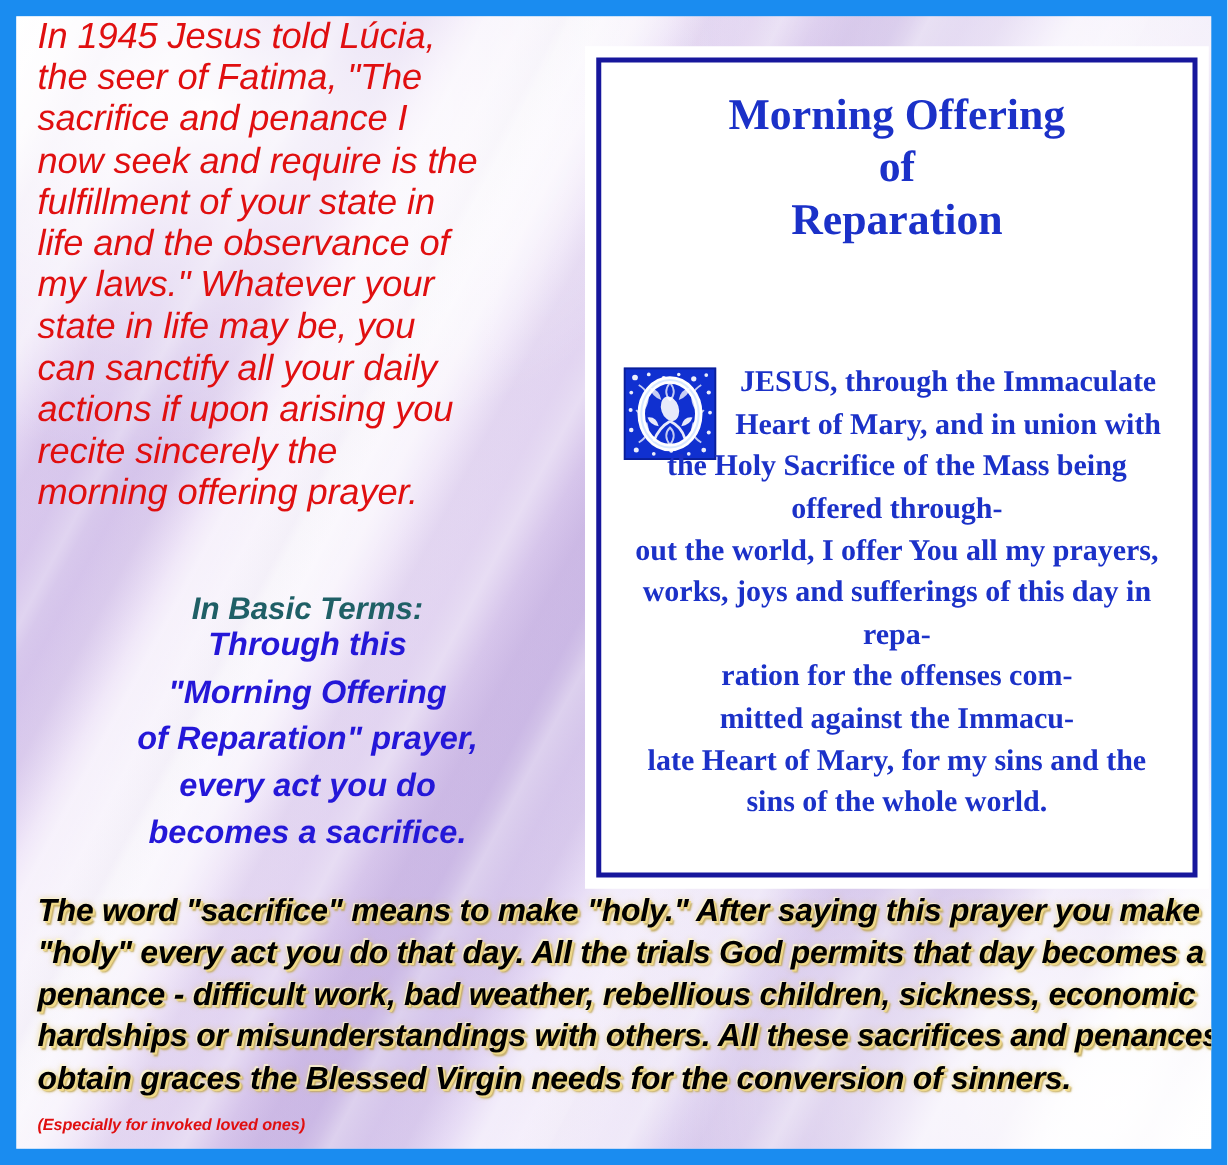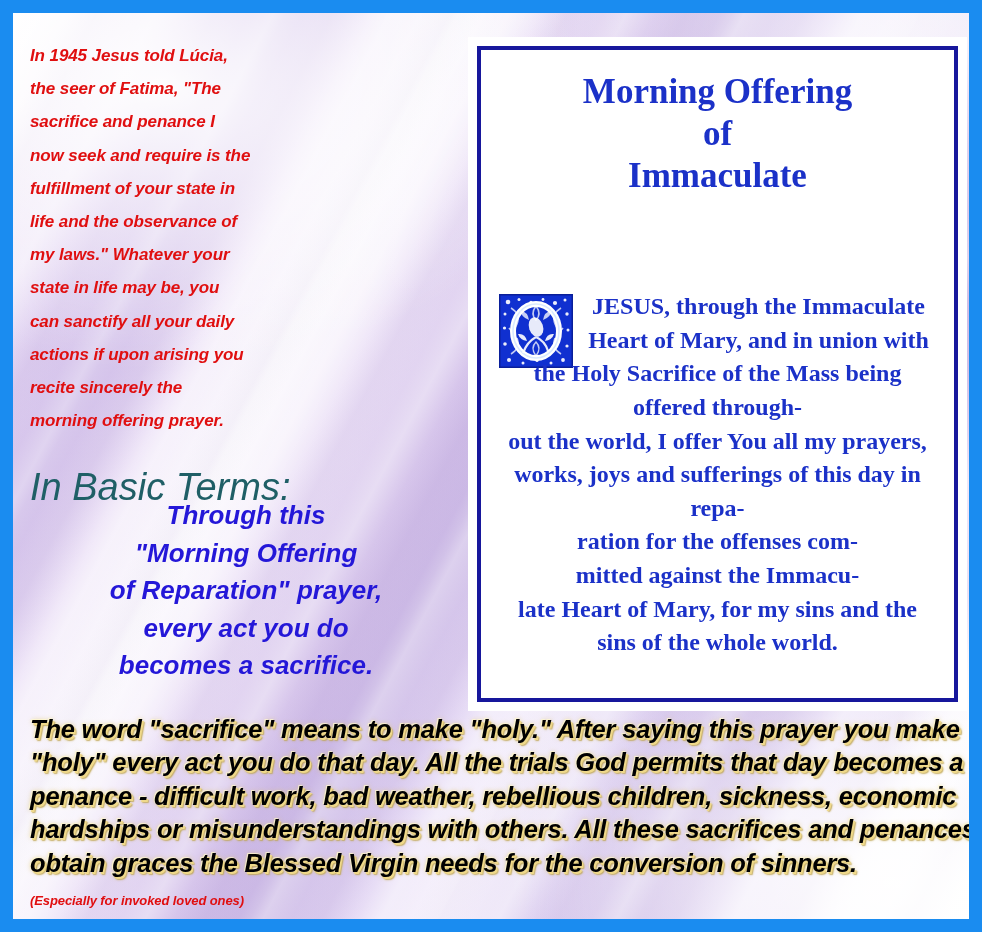--- a/index.html
+++ b/index.html
@@ -64,40 +64,41 @@
   .layer {
     position: absolute;
     left: 0; top: 0; right: 0; bottom: 0;
     z-index: 5;
   }
 
   
   .intro-text {
     position: absolute;
     left: 17px;
-    top: 26px;
+    top: 0;
     width: 432px;
     color: #e00f10;
-    font-size: 17px;
+    font-size: 29px;
     line-height: 33.2px;
-    font-weight: bold;
+    font-weight: normal;
     font-style: italic;
     letter-spacing: -0.1px;
     white-space: pre-line;
   }
 
   .basic-terms-head {
     position: absolute;
     left: 17px;
     top: 457px;
     width: 432px;
+    text-align: center;
     color: #1f5f66;
-    font-size: 38px;
+    font-size: 25px;
     line-height: 34px;
-    font-weight: normal;
+    font-weight: bold;
     font-style: italic;
   }
 
   .basic-terms-body {
     position: absolute;
     left: 17px;
     top: 484px;
     width: 432px;
     text-align: center;
     color: #2417d8;
@@ -216,21 +217,21 @@
 "Morning Offering
 of Reparation" prayer,
 every act you do
 becomes a sacrifice.</div>
 
     <div class="prayer-card">
       <div class="prayer-card-frame">
 
         <div class="card-title">Morning Offering
 of
-Immaculate</div>
+Reparation</div>
 
         <div class="prayer-body">
           <span class="dropcap">
             <svg viewBox="0 0 74 74" xmlns="http://www.w3.org/2000/svg">
               <rect x="0" y="0" width="74" height="74" fill="#1030d0"></rect>
               <rect x="0" y="0" width="74" height="74" fill="none" stroke="#0a1f9a" stroke-width="3"></rect>
               <g fill="#ffffff" opacity="0.92">
                 <circle cx="9" cy="8" r="2.3"></circle>
                   <circle cx="20" cy="5.5" r="1.5"></circle>
                 <circle cx="32" cy="8.5" r="1.7"></circle>

